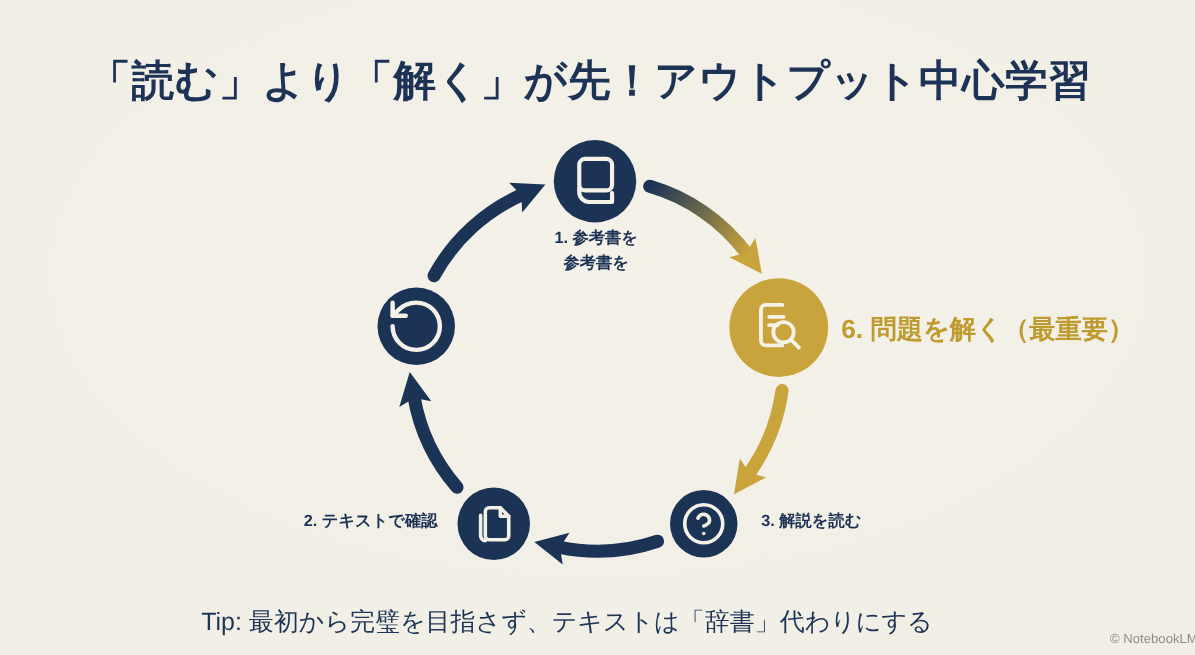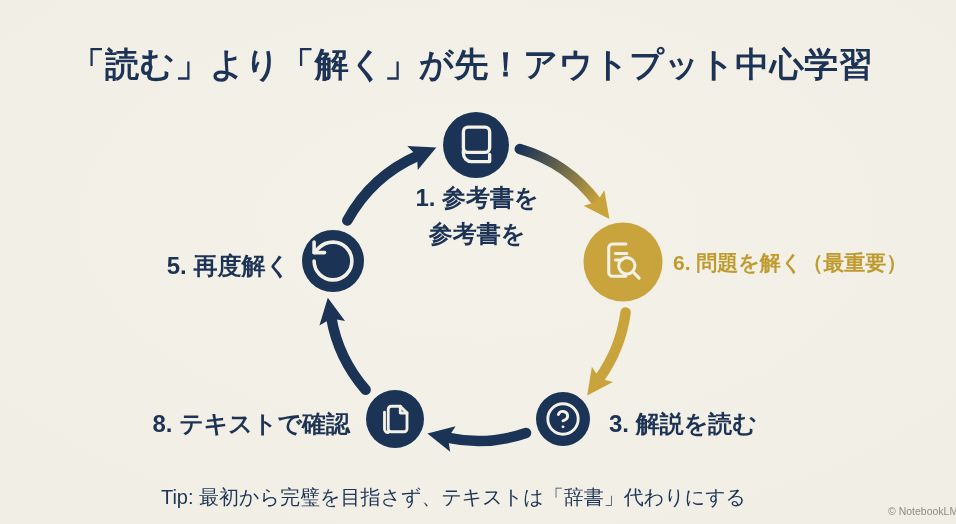--- a/index.html
+++ b/index.html
@@ -12,21 +12,21 @@
   }
   .title{
     position:absolute;left:0;top:42px;width:944px;
     text-align:center;
     font-size:34px;font-weight:700;color:#1d3355;
     letter-spacing:0.5px;
   }
   .diagram-svg{position:absolute;left:0;top:0;}
   .step-label{
     position:absolute;
-    font-size:24px;font-weight:700;color:#1d3355;
+    font-size:13px;font-weight:700;color:#1d3355;
     white-space:nowrap;
   }
   .step-label.lines{text-align:center;line-height:1.5;}
   .step-label.gold{color:#bf9b2f;font-size:21px;}
   .tip{
     position:absolute;left:0;top:484px;width:907px;
     text-align:center;
     font-size:20px;font-weight:500;color:#1e3557;
   }
   .watermark{
@@ -119,21 +119,20 @@
 
   <div class="step-label lines" style="left:377px;top:180px;width:200px;">
     <div>1. 参考書を</div>
     <div>参考書を</div>
   </div>
 
   <div class="step-label gold" style="left:673px;top:249px;">6. 問題を解く（最重要）</div>
 
   <div class="step-label" style="left:609px;top:408px;">3. 解説を読む</div>
 
-  <div class="step-label" style="right:606px;top:408px;">8. テキストで確認</div>
+  <div class="step-label" style="right:606px;top:408px;">2. テキストで確認</div>
 
-  <div class="step-label" style="right:666px;top:250px;">5. 再度解く</div>
 
   <div class="tip">Tip: 最初から完璧を目指さず、テキストは「辞書」代わりにする</div>
 
   <div class="watermark">© NotebookLM</div>
 
 </div>
 
 </body></html>

